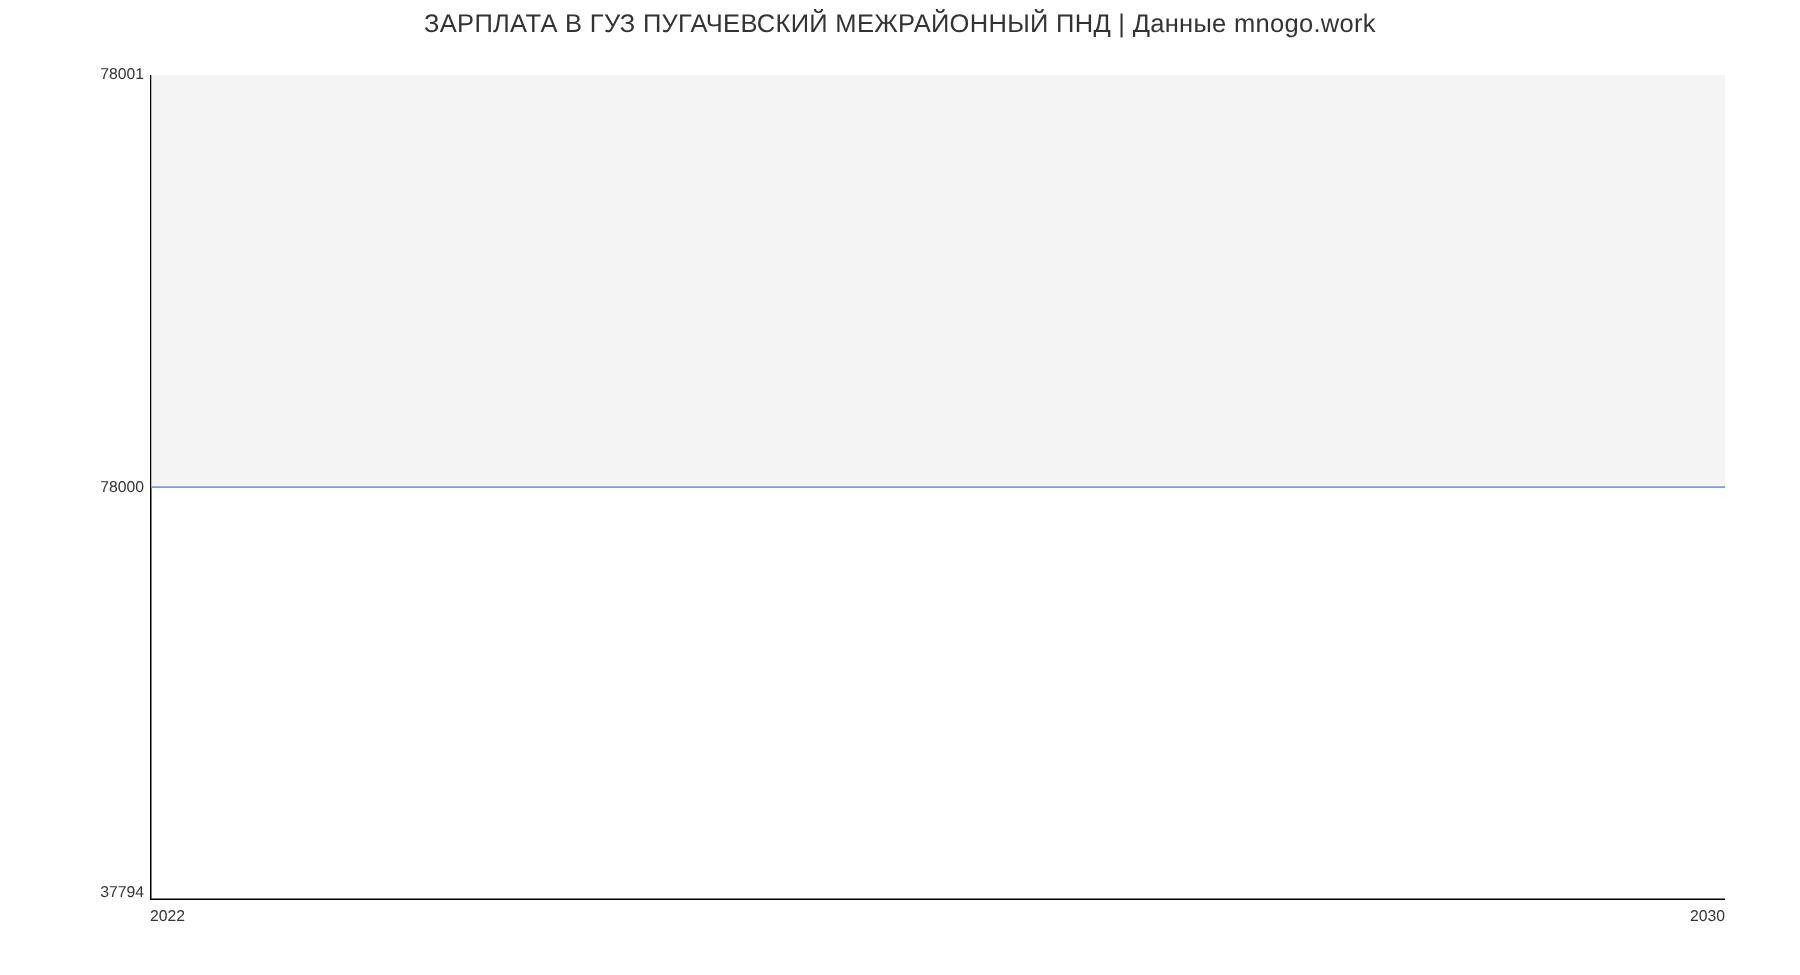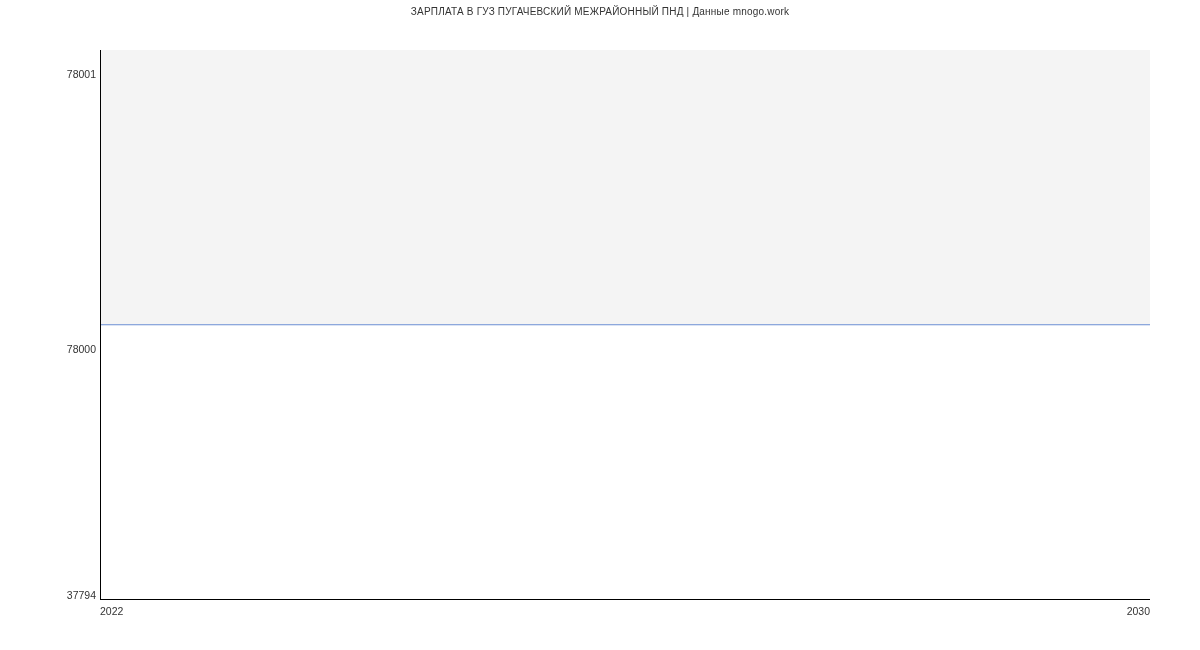--- a/index.html
+++ b/index.html
@@ -15,21 +15,21 @@
     position: relative;
     width: 1200px;
     height: 650px;
   }
   .title {
     position: absolute;
     top: 6px;
     left: 0;
     width: 100%;
     text-align: center;
-    font-size: 10px;
+    font-size: 17px;
     letter-spacing: 0.2px;
     color: #333333;
   }
   .plot {
     position: absolute;
     left: 100px;
     top: 50px;
     width: 1050px;   
     height: 550px;   
     border-left: 1px solid #000000;
@@ -60,22 +60,22 @@
   .ytick {
     position: absolute;
     right: 1104px; 
     font-size: 10.5px;
     line-height: 1;
     color: #333333;
     text-align: right;
     transform: translateY(-50%);
     white-space: nowrap;
   }
-  .ytick.top    { top: 50px; margin-top: 24px;  }   
-  .ytick.mid    { top: 325px; margin-top: 24px; }   
+  .ytick.top    { top: 50px;  }   
+  .ytick.mid    { top: 325px; }   
   .ytick.bottom { top: 600px; transform: translateY(-95%); } 
   
   .xtick {
     position: absolute;
     top: 606px;
     font-size: 10.5px;
     line-height: 1;
     color: #333333;
     transform: translateX(-50%);
     white-space: nowrap;

